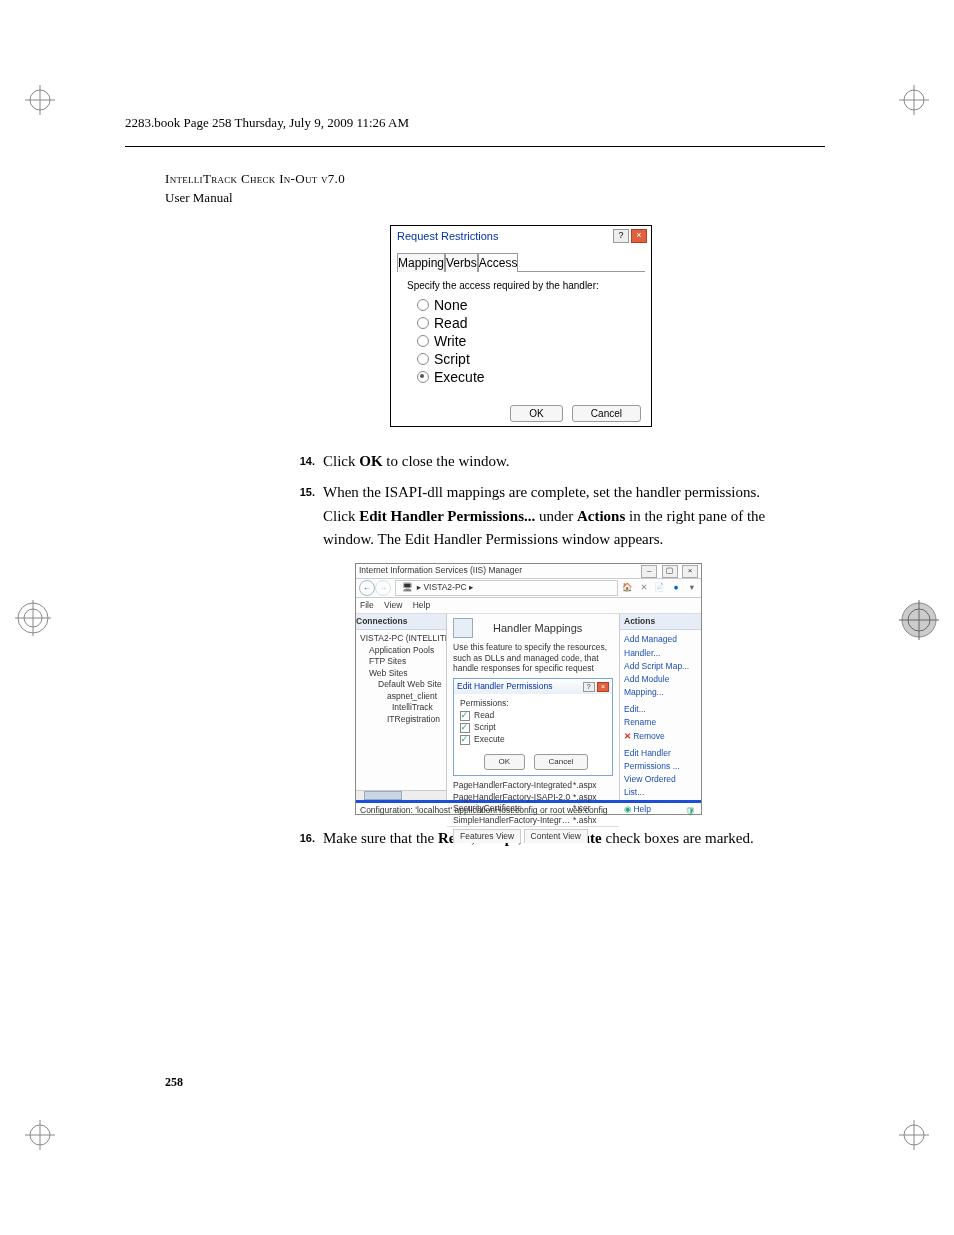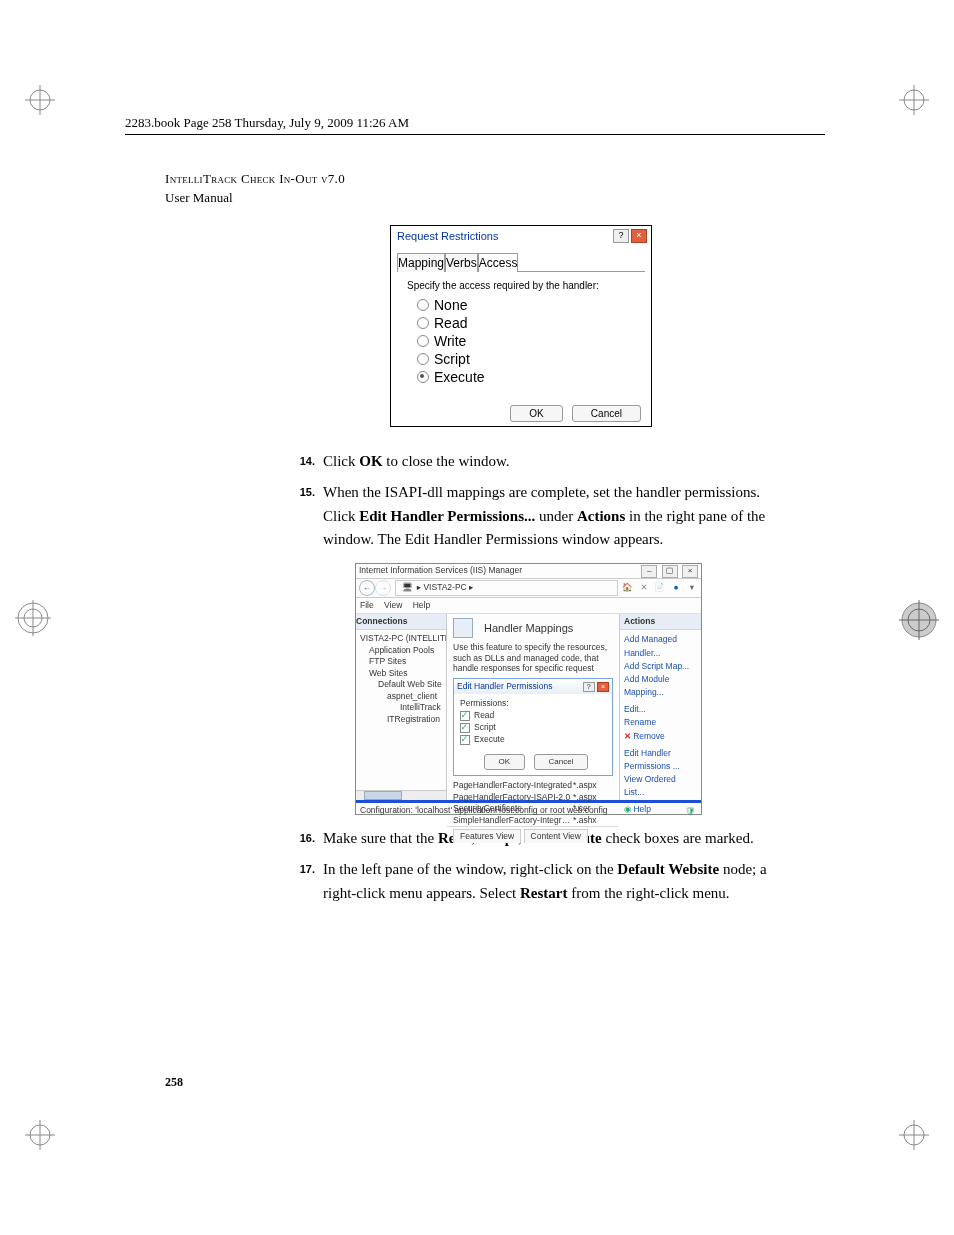--- a/index.html
+++ b/index.html
@@ -11,21 +11,21 @@
   .mark.tl { left:25px;  top:85px; }
   .mark.tr { right:25px; top:85px; }
   .mark.bl { left:25px;  bottom:85px; }
   .mark.br { right:25px; bottom:85px; }
   .mark.l  { left:15px;  top:600px; }
   .mark.r  { right:15px; top:600px; }
   .cross   { width:30px; height:30px; }
   .target  { width:36px; height:36px; }
   .target2 { width:40px; height:40px; }
 
-  .bookline { position:absolute; left:125px; top:115px; font-size:13px; color:#000; border-bottom:1px solid #000; padding-bottom:3px; width:700px; }
+  .bookline { position:absolute; left:125px; top:115px; font-size:13px; color:#000; border-bottom:1px solid #000; padding-bottom:15px; width:700px; }
   .header { position:absolute; left:165px; top:170px; font-size:13px; line-height:1.45; }
   .header .line1 { font-variant:small-caps; letter-spacing:0.3px; }
 
   .fig1 { position:absolute; left:390px; top:225px; width:260px; height:200px; background:#fff; border:1px solid #000; font-family:Tahoma, Arial, sans-serif; font-size:11px; }
   .fig1 .titlebar { display:flex; align-items:center; justify-content:space-between; padding:3px 4px 4px 6px; }
   .fig1 .titlebar .ttl { color:#0033aa; font-size:11px; }
   .fig1 .titlebar .wb { display:flex; gap:2px; }
   .fig1 .titlebar .wb span { display:inline-block; width:14px; height:12px; border:1px solid #999; background:#eee; font-size:9px; text-align:center; line-height:11px; }
   .fig1 .titlebar .wb span.red { background:#e06040; color:#fff; border-color:#b04020; }
   .fig1 .tabs { display:flex; padding-left:6px; gap:0; }
@@ -56,21 +56,21 @@
   .fig2 .menubar { border-bottom:1px solid #ddd; padding:1px 4px; }
   .fig2 .menubar span { margin-right:8px; }
   .fig2 .cols { display:flex; height:186px; }
   .fig2 .col-conn { width:90px; border-right:1px solid #ccc; display:flex; flex-direction:column; }
   .fig2 .col-conn .hdr { background:#e7edf6; border-bottom:1px solid #cbd6e6; padding:1px 0; font-weight:bold; }
   .fig2 .col-conn .tree { padding:3px 2px 3px 4px; line-height:1.35; flex:1; overflow:hidden; }
   .fig2 .col-conn .tree .node { white-space:nowrap; }
   .fig2 .col-conn .sc { height:9px; background:#eee; border-top:1px solid #ccc; display:flex; }
   .fig2 .col-conn .sc .thumb { width:36px; background:#c9d6e6; border:1px solid #9ab; margin:0 8px; }
   .fig2 .col-main { flex:1; border-right:1px solid #ccc; display:flex; flex-direction:column; }
-  .fig2 .col-main .mh { display:flex; align-items:center; gap:11px; padding:4px 6px; }
+  .fig2 .col-main .mh { display:flex; align-items:center; gap:20px; padding:4px 6px; }
   .fig2 .col-main .mh .ic { width:18px; height:18px; border:1px solid #9ab; background:#e6eef7; }
   .fig2 .col-main .mh .t { font-size:11px; }
   .fig2 .col-main .desc { padding:0 6px 4px 6px; line-height:1.25; }
   .fig2 .dlg { border:1px solid #7aa6da; margin:0 6px; background:#fff; }
   .fig2 .dlg .dlgtb { display:flex; align-items:center; justify-content:space-between; background:linear-gradient(#fff,#e8eff8); padding:1px 3px; }
   .fig2 .dlg .dlgtb .c { color:#0033aa; }
   .fig2 .dlg .dlgtb .wb span { display:inline-block; width:10px; height:8px; border:1px solid #999; background:#eee; font-size:7px; text-align:center; line-height:8px; }
   .fig2 .dlg .dlgtb .wb span.red { background:#e06040; color:#fff; border-color:#b04020; }
   .fig2 .dlg .body { position:static; width:auto; padding:4px 6px; font-size:8.5px; line-height:1.4; }
   .chk { display:inline-block; width:8px; height:8px; border:1px solid #888; background:#fff; position:relative; margin-right:4px; vertical-align:middle; }
@@ -245,21 +245,21 @@
         <div class="cols">
           <div class="col-conn">
             <div class="hdr">Connections</div>
             <div class="tree">
               <div class="node" style="margin-left:0">VISTA2-PC (INTELLITRACKIN</div>
               <div class="node" style="margin-left:9px"> Application Pools</div>
               <div class="node" style="margin-left:9px"> FTP Sites</div>
               <div class="node" style="margin-left:9px"> Web Sites</div>
               <div class="node" style="margin-left:18px">  Default Web Site</div>
               <div class="node" style="margin-left:27px">   aspnet_client</div>
-              <div class="node" style="margin-left:40px">   IntelliTrack</div>
+              <div class="node" style="margin-left:32px">   IntelliTrack</div>
               <div class="node" style="margin-left:27px">   ITRegistration</div>
             </div>
             <div class="sc">
                 <span class="thumb"></span>
               </div>
           </div>
           <div class="col-main">
             <div class="mh">
               <span class="ic"></span>
               <span class="t">Handler Mappings</span>
@@ -331,22 +331,16 @@
         </div>
       </div>
     </div>
 
     <div class="step">
       <div class="num">16.</div>
       <div class="txt">
         <span>Make sure that the </span><span class="b">Read</span><span>, </span><span class="b">Script</span><span>, and </span><span class="b">Execute</span><span> check boxes are marked.</span>
       </div>
     </div>
-    <div class="step">
-      <div class="num">17.</div>
-      <div class="txt">
-        <span>In the left pane of the window, right-click on the </span><span class="b">Default Website</span><span> node; a right-click menu appears. Select </span><span class="b">Restart</span><span> from the right-click menu.</span>
-      </div>
-    </div>
   </div>
 
   <div class="pagenum">258</div>
 </div>
 
 </body></html>

